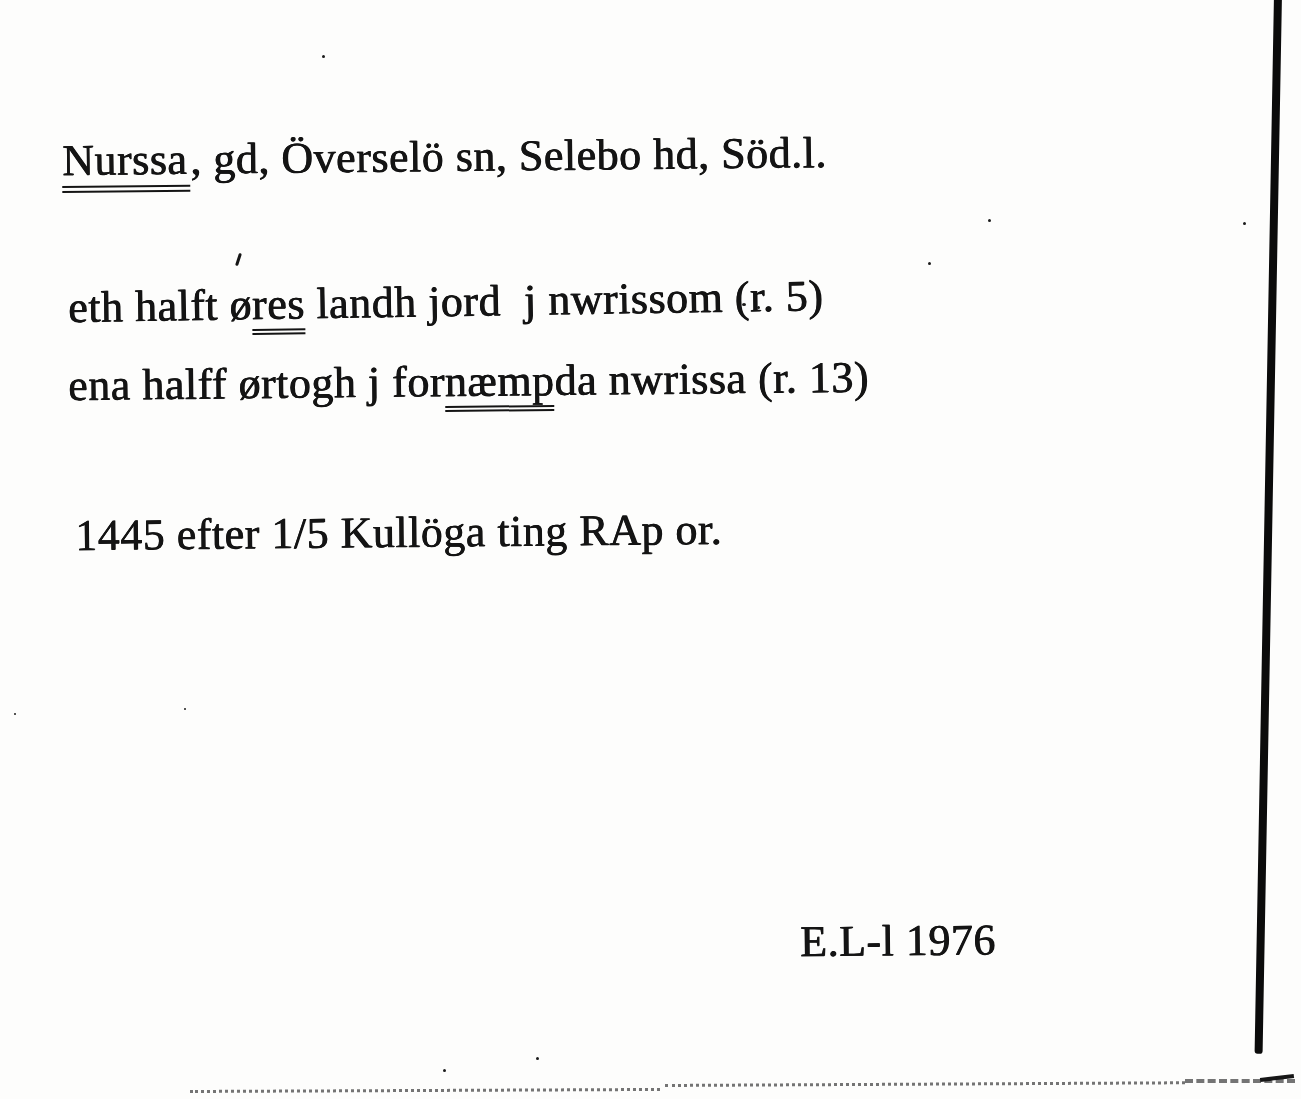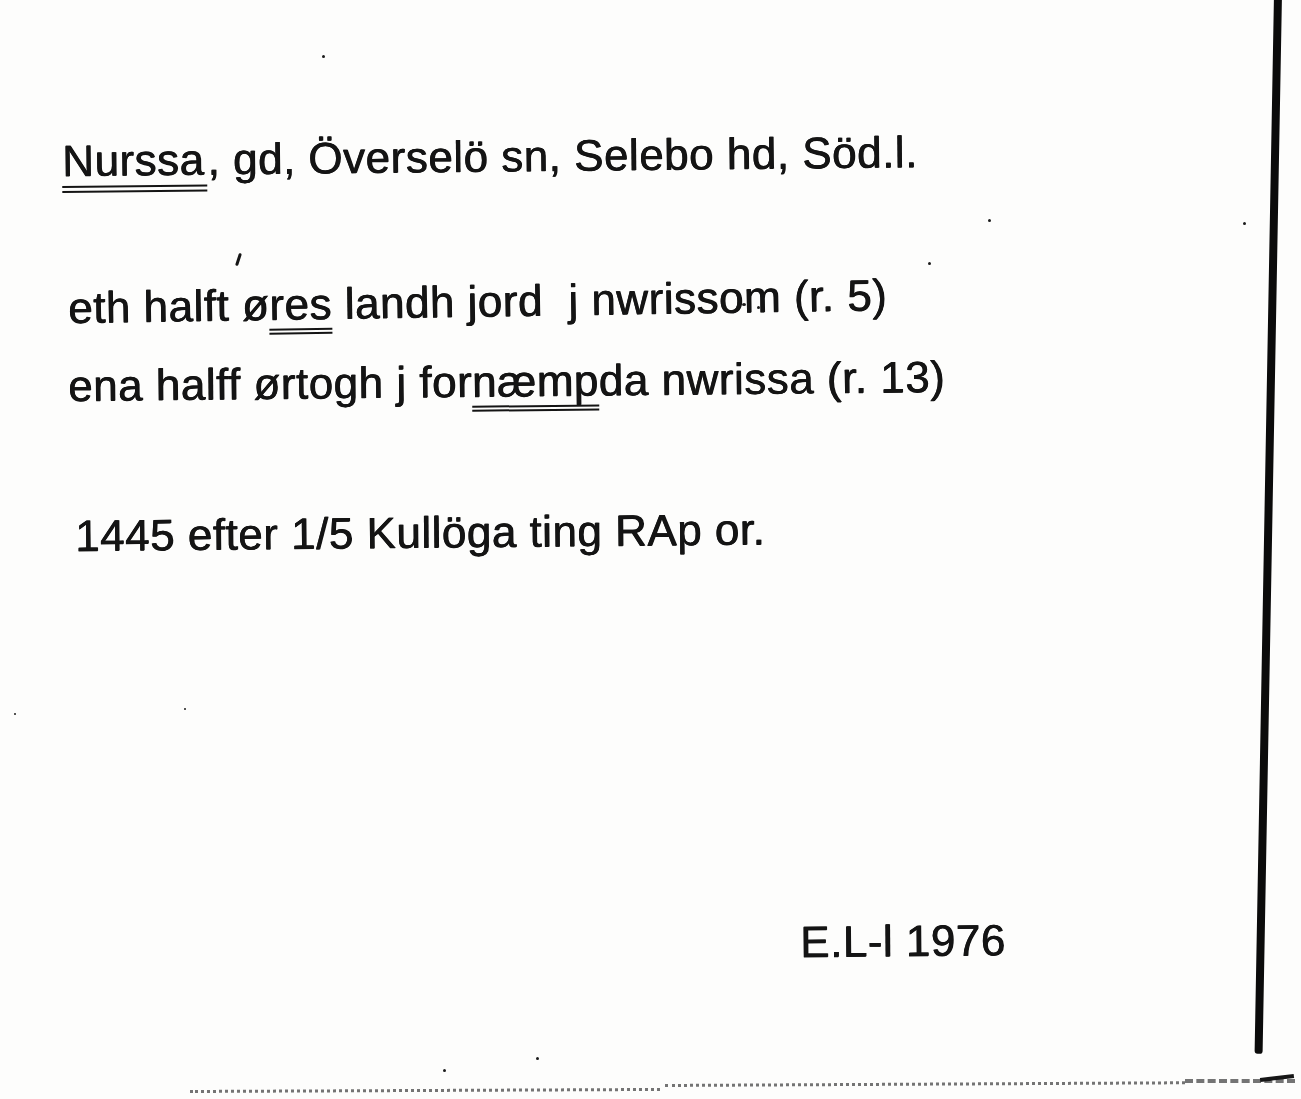--- a/index.html
+++ b/index.html
@@ -6,21 +6,21 @@
   body {
     width: 1301px; height: 1099px;
     background: #ffffff;
     overflow: hidden;
   }
   .card {
     position: relative;
     width: 1301px; height: 1099px;
     background: #fdfdfc;
     overflow: hidden;
-    font-family: Liberation Sans, sans-serif;
+    font-family: Liberation Serif, serif;
     color: #141414;
   }
   .line {
     position: absolute;
     font-size: 44px;
     line-height: 1.15;
     letter-spacing: 0.5px;
     white-space: pre;
     transform-origin: left center;
     text-shadow: 0.7px 0 0 currentColor, 0 0.4px 0 currentColor;

